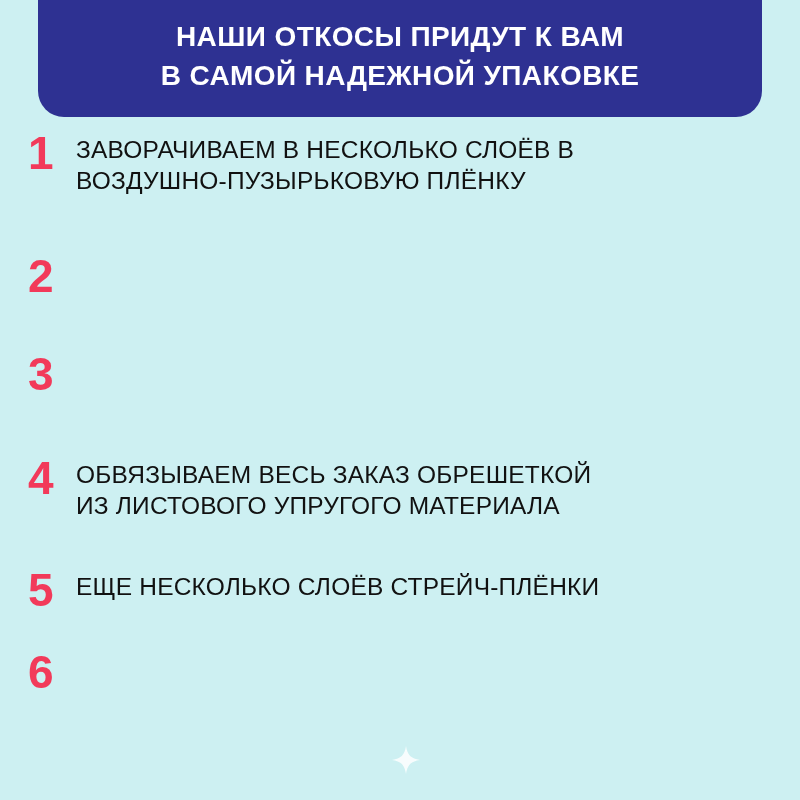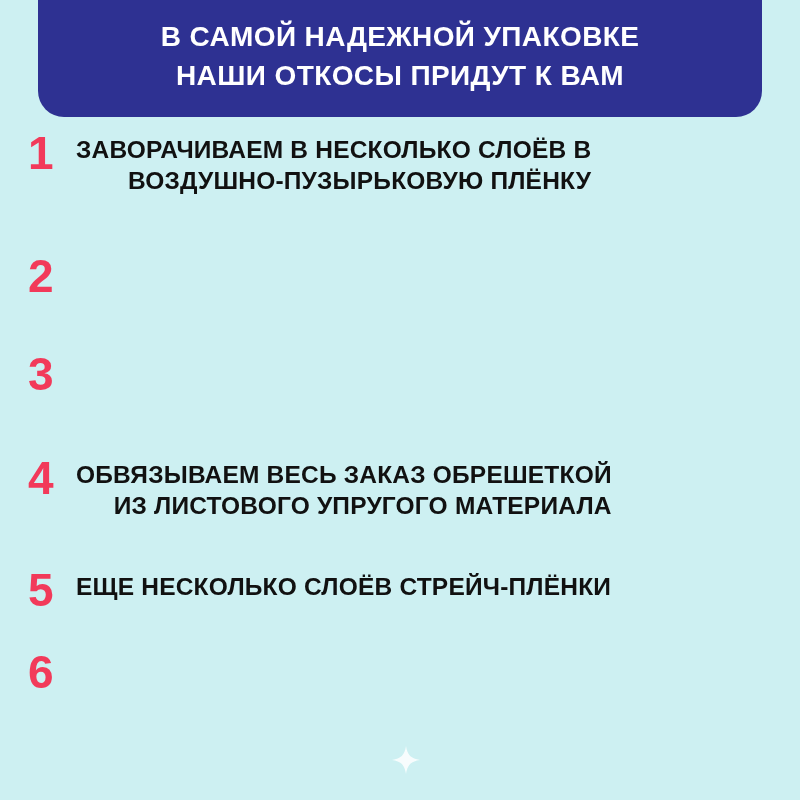--- a/index.html
+++ b/index.html
@@ -57,30 +57,29 @@
     font-weight: bold;
     font-size: 46px;
     line-height: 1;
     width: 48px;
     flex: 0 0 48px;
     text-align: left;
     margin-top: 2px;
   }
   .step-text {
     color: #111111;
-    font-weight: bold;
+    font-weight: normal;
     font-size: 24.5px;
     line-height: 1.28;
     text-transform: uppercase;
     letter-spacing: 0.2px;
     padding-top: 6px;
   }
   .step-text .l2 {
     display: block;
-    text-align: right;
   }
 
   
   .step.s1 { margin-bottom: 54px; }
   .step.s2 { margin-bottom: 50px; }
   .step.s3 { margin-bottom: 56px; }
   .step.s4 { margin-bottom: 44px; }
   .step.s5 { margin-bottom: 34px; }
   .step.s6 { margin-bottom: 0; }
 
@@ -91,22 +90,22 @@
     bottom: 26px;
     width: 28px;
     height: 28px;
     opacity: 0.85;
   }
 </style>
 </head>
 <body>
 
 <div class="header-banner">
+  <div class="header-line">НАШИ ОТКОСЫ ПРИДУТ К ВАМ</div>
   <div class="header-line">В САМОЙ НАДЕЖНОЙ УПАКОВКЕ</div>
-  <div class="header-line">НАШИ ОТКОСЫ ПРИДУТ К ВАМ</div>
 </div>
 
 <div class="steps">
 
   <div class="step s1">
     <div class="step-number">1</div>
     <div class="step-text">
       <span>ЗАВОРАЧИВАЕМ В НЕСКОЛЬКО СЛОЁВ В</span>
       <span class="l2">ВОЗДУШНО-ПУЗЫРЬКОВУЮ ПЛЁНКУ</span>
     </div>

